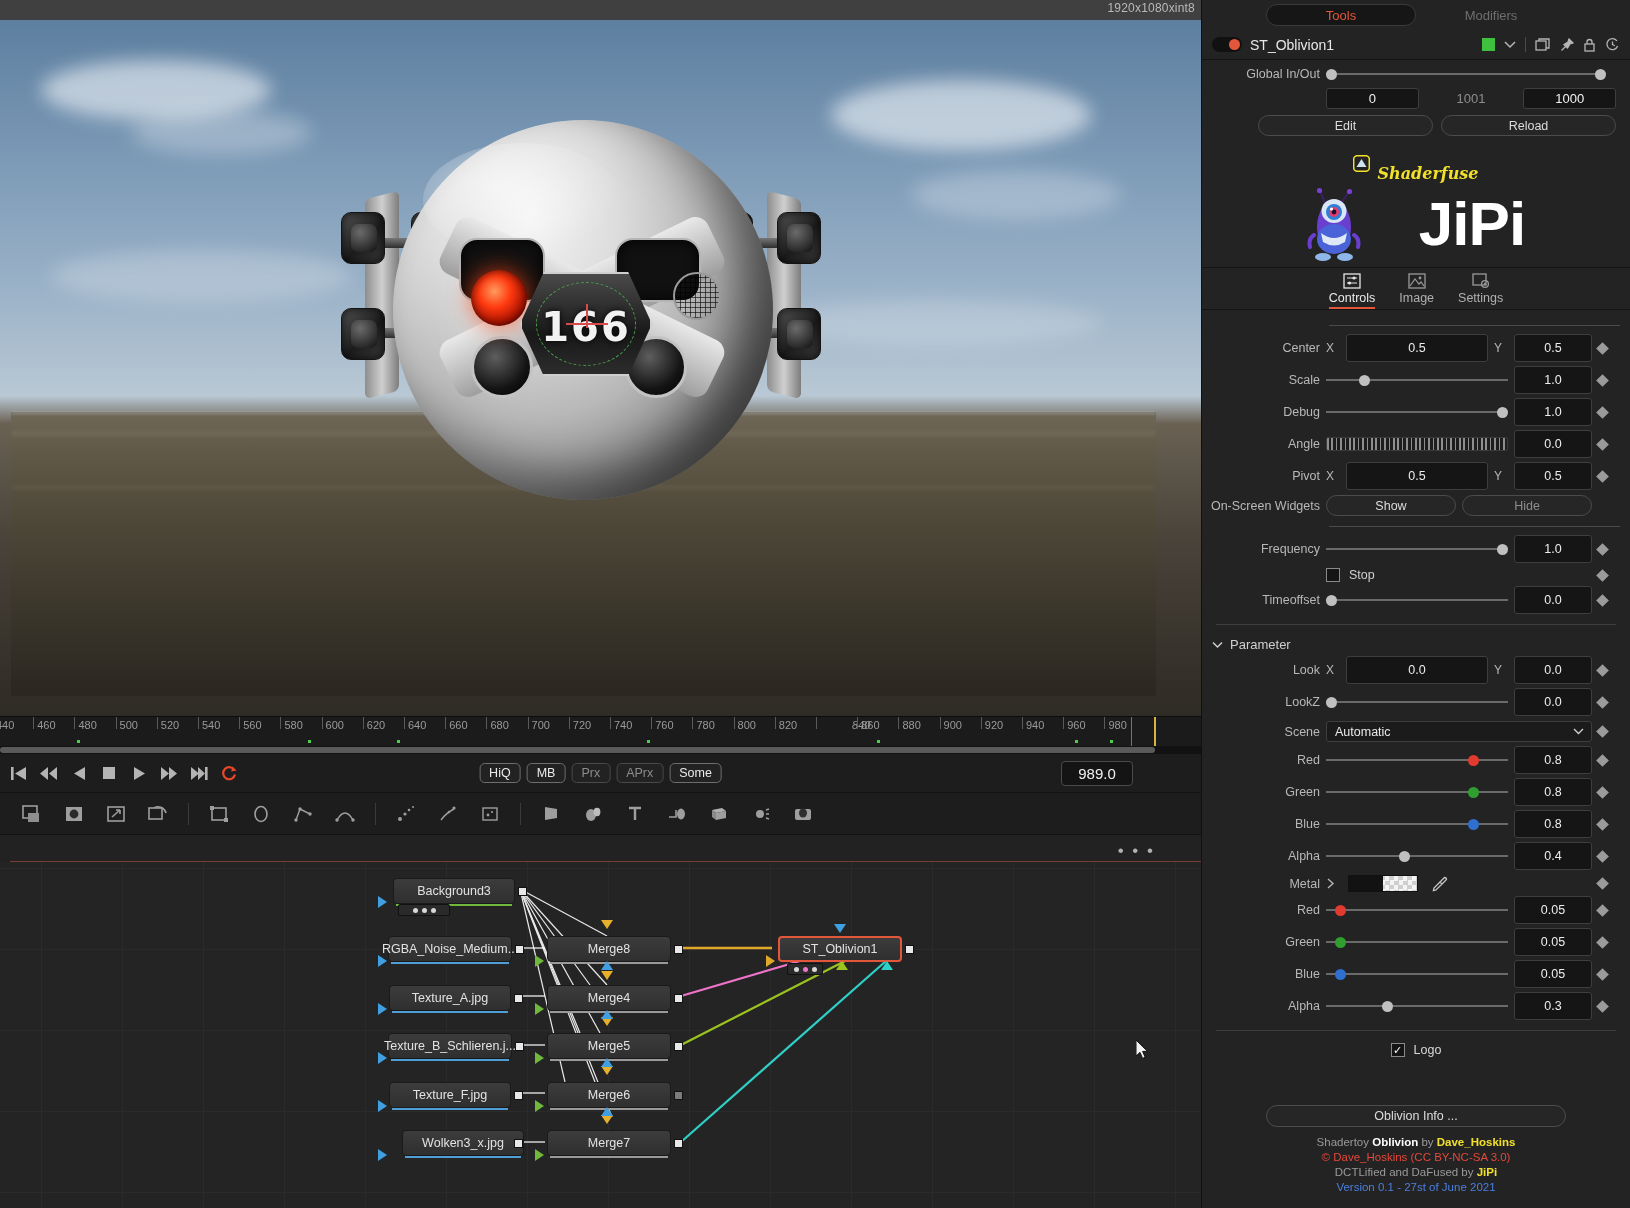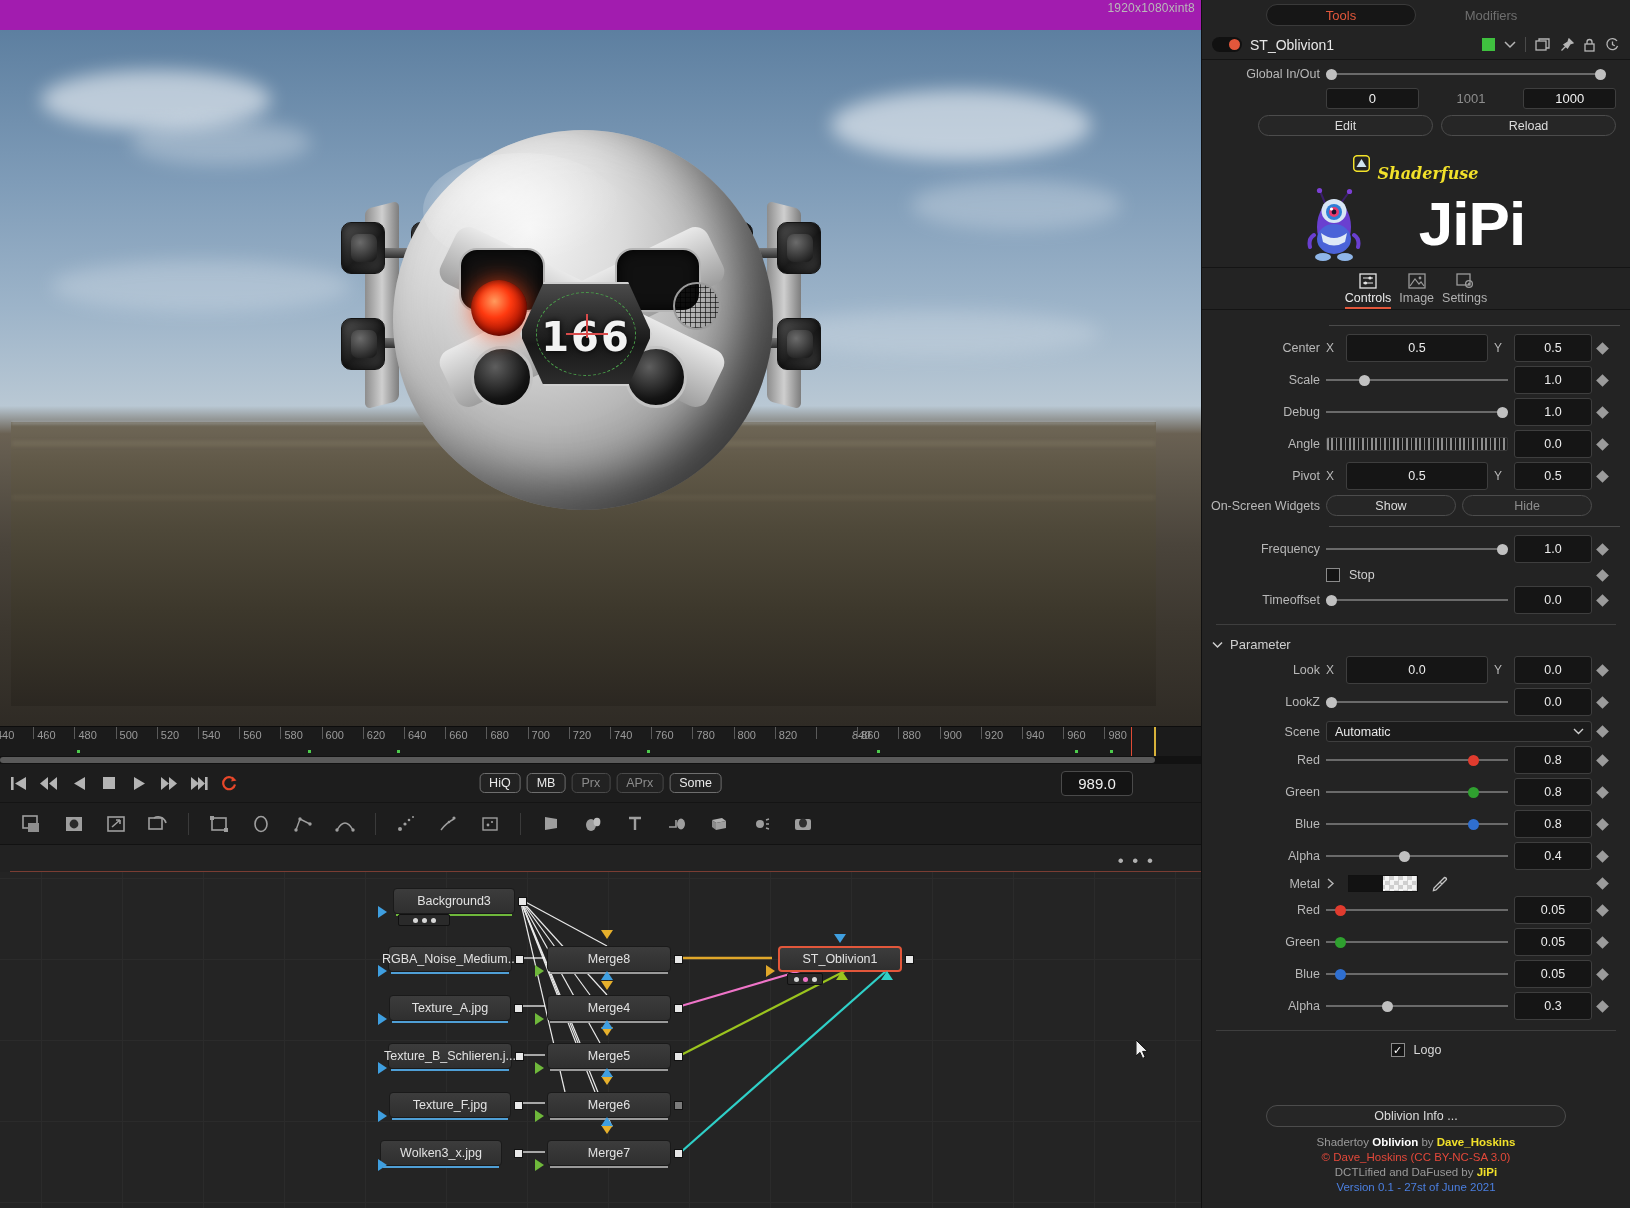--- a/index.html
+++ b/index.html
@@ -8,21 +8,21 @@
     background:#1a1a1a;
     font-family:"Liberation Sans", sans-serif;
     color:#c8c8c8;
   }
   #app{ position:relative; width:1630px; height:1208px; background:#1d1d1d; display:flex; }
 
   
   #left{ position:relative; width:1201px; height:1208px; background:#1d1d1d; }
 
   
-  #viewer-header{ height:30px; background:#a21caf; position:relative; }
+  #viewer-header{ height:20px; background:#404040; position:relative; }
   #viewer-res{ position:absolute; right:6px; top:1px; font-size:12px; color:#b9b9b9; letter-spacing:.2px;}
   #viewer{
     position:relative; width:1201px; height:696px; overflow:hidden;
     background:linear-gradient(#5d7fa0 0%, #7f9cb8 22%, #9db4c9 40%, #b9c8d4 54%, #6a6153 58%, #5d564a 64%, #4a443b 74%, #3c372f 86%, #2f2b25 100%);
   }
   #viewer-inner{ position:absolute; left:11px; top:0; width:1145px; height:676px; overflow:hidden; }
   .cloud{ position:absolute; background:rgba(255,255,255,.55); border-radius:50%; filter:blur(9px); }
   #horizon{ position:absolute; left:0; right:0; top:58%; height:2px; background:rgba(200,210,220,.45); filter:blur(1.5px); }
   #ground{ position:absolute; left:0; right:0; top:58%; bottom:0;
     background:linear-gradient(#6f6757 0%, #615948 14%, #4e4839 38%, #3d382c 66%, #2b2721 100%); }
@@ -526,21 +526,21 @@
         <div class="node" style="left: 393px; top: 16px; width: 122px;">Background3<div class="bar green"></div></div>
         <div class="outSq" style="left: 518px; top: 25px;"></div>
         <div class="node" style="left: 388px; top: 74px; width: 124px;">RGBA_Noise_Medium...<div class="bar blue"></div></div>
         <div class="outSq" style="left: 515px; top: 83px;"></div>
         <div class="node" style="left: 389px; top: 123px; width: 122px;">Texture_A.jpg<div class="bar blue"></div></div>
         <div class="outSq" style="left: 514px; top: 132px;"></div>
         <div class="node" style="left: 388px; top: 171px; width: 124px;">Texture_B_Schlieren.j...<div class="bar blue"></div></div>
         <div class="outSq" style="left: 515px; top: 180px;"></div>
         <div class="node" style="left: 389px; top: 220px; width: 122px;">Texture_F.jpg<div class="bar blue"></div></div>
         <div class="outSq" style="left: 514px; top: 229px;"></div>
-        <div class="node" style="left: 380px; top: 268px; width: 122px;">Wolken3_x.jpg<div class="bar blue"></div></div>
+        <div class="node" style="left: 402px; top: 268px; width: 122px;">Wolken3_x.jpg<div class="bar blue"></div></div>
         <div class="outSq" style="left: 514px; top: 277px;"></div>
         <div class="node" style="left: 547px; top: 74px; width: 124px;">Merge8<div class="bar grey"></div></div>
         <div class="outSq" style="left: 674px; top: 83px;"></div>
         <div class="node" style="left: 547px; top: 123px; width: 124px;">Merge4<div class="bar grey"></div></div>
         <div class="outSq" style="left: 674px; top: 132px;"></div>
         <div class="node" style="left: 547px; top: 171px; width: 124px;">Merge5<div class="bar grey"></div></div>
         <div class="outSq" style="left: 674px; top: 180px;"></div>
         <div class="node" style="left: 547px; top: 220px; width: 124px;">Merge6<div class="bar grey"></div></div>
         <div class="outSq dim" style="left: 674px; top: 229px;"></div>
         <div class="node" style="left: 547px; top: 268px; width: 124px;">Merge7<div class="bar grey"></div></div>
@@ -672,21 +672,21 @@
         <circle cx="27" cy="25" r="2.4" fill="#1a1030"></circle>
         <circle cx="24.5" cy="22" r="1.6" fill="#fff"></circle>
         <path d="M14 46 q13 10 26 0 l-2 9 q-11 7 -22 0 z" fill="#dfe9f7"></path>
         <path d="M7 48 q-6 4 -4 12 M47 48 q6 4 4 12" stroke="#6a3fd0" stroke-width="4" fill="none" stroke-linecap="round"></path>
         <ellipse cx="16" cy="70" rx="8" ry="4" fill="#8fb6e8"></ellipse>
         <ellipse cx="38" cy="70" rx="8" ry="4" fill="#8fb6e8"></ellipse>
       </svg>
       <span style="font-size:62px;font-weight:bold;color:#ffffff;letter-spacing:-1px;line-height:1;">JiPi</span>
     </div>
 
-    <div style="display:flex;justify-content:center;gap:8px;border-top:1px solid #141414;border-bottom:1px solid #141414;padding-top:5px;">
+    <div style="display:flex;justify-content:center;gap:24px;border-top:1px solid #141414;border-bottom:1px solid #141414;padding-top:5px;">
       <div style="display:flex;flex-direction:column;align-items:center;gap:2px;padding-bottom:2px;border-bottom:2px solid #e2573b;cursor:pointer;">
         <svg width="18" height="16" viewBox="0 0 18 16">
           <rect x="1" y="1" width="16" height="14" fill="none" stroke="#e6e6e6" stroke-width="1.3"></rect>
           <path d="M4 5 H14 M4 10 H14" stroke="#e6e6e6" stroke-width="1.2"></path>
           <circle cx="11" cy="5" r="1.6" fill="#e6e6e6"></circle>
             <circle cx="6.5" cy="10" r="1.6" fill="#e6e6e6"></circle>
           </svg>
         <span style="font-size:12.5px;color:#eaeaea;">Controls</span>
       </div>
       <div style="display:flex;flex-direction:column;align-items:center;gap:2px;padding-bottom:4px;cursor:pointer;">

